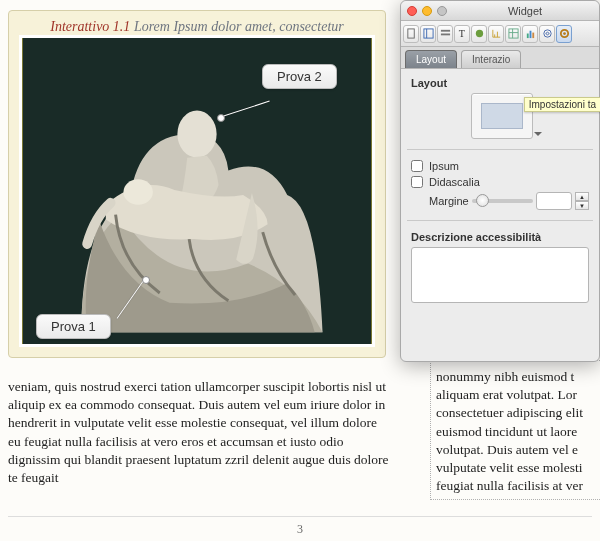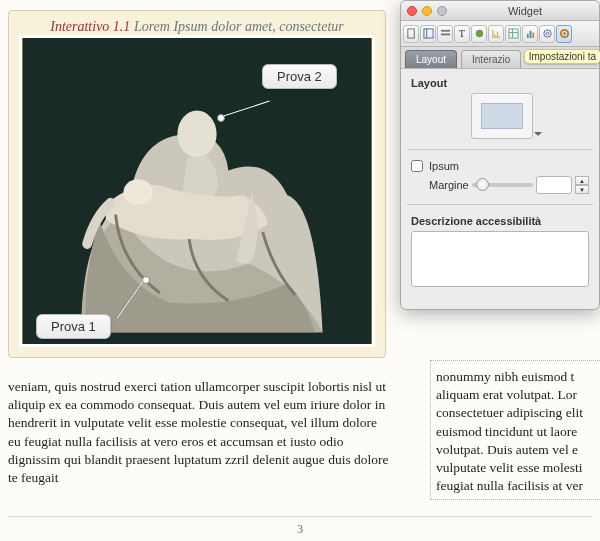--- a/index.html
+++ b/index.html
@@ -75,21 +75,21 @@
   }
   .sep {
     position:absolute; left:8px; right:8px; bottom:24px;
     border-top:1px solid #ddd;
   }
 
   
   .inspector {
     position:absolute; left:400px; top:0;
     width: 200px;
-    height: 310px;
+    height: 362px;
     background: #ececec;
     border:1px solid #a9a9a9;
     border-radius: 6px;
     box-shadow: 0 4px 20px rgba(0,0,0,0.3);
     font-family: "Lucida Grande", Helvetica, Arial, sans-serif;
     font-size: 11px;
     color: #333;
     display:flex; flex-direction:column;
   }
   .titlebar {
@@ -139,23 +139,24 @@
     margin-left:4px;
     color:#555;
   }
   .tab.selected {
     background: linear-gradient(#9aa0a7,#7c838b);
     color:#fff; border-color:#6c6c6c;
   }
   .tooltip {
     position:absolute;
     background:#ffffcc; border:1px solid #caca8c;
-    padding:1px 4px; font-size:10px; border-radius:5px;
+    padding:1px 4px; font-size:10px; border-radius:0;
     box-shadow:0 1px 2px rgba(0,0,0,0.2);
     white-space:nowrap;
+    margin-top:48px;
   }
   .panel { padding:8px 10px 10px 10px; flex:1; overflow:hidden;}
   .section-label { font-weight:bold; font-size:11px; margin-bottom:4px;}
   .layout-thumb {
     width:62px; height:46px; border:1px solid #bbb;
     background:#f5f5f5; border-radius:3px;
     display:flex;align-items:center;justify-content:center;
     margin-left:60px;
     box-shadow:0 1px 0 #fff inset;
     position:relative;
@@ -332,20 +333,24 @@
     <div class="panel">
       <div class="section-label">Layout</div>
       <div class="layout-thumb">
           <div class="inner"></div>
         </div>
       <hr class="hr">
       <div class="row">
         <input type="checkbox" style="">
         <span>Ipsum</span>
       </div>
+      <div class="row">
+        <input type="checkbox" style="">
+        <span>Didascalia</span>
+      </div>
       <div class="row indent slider-row">
         <span>Margine</span>
         <div class="slider">
             <div class="knob"></div>
           </div>
         <div class="numbox"></div>
         <div class="stepper">
             <div>▲</div>
             <div>▼</div>
           </div>

